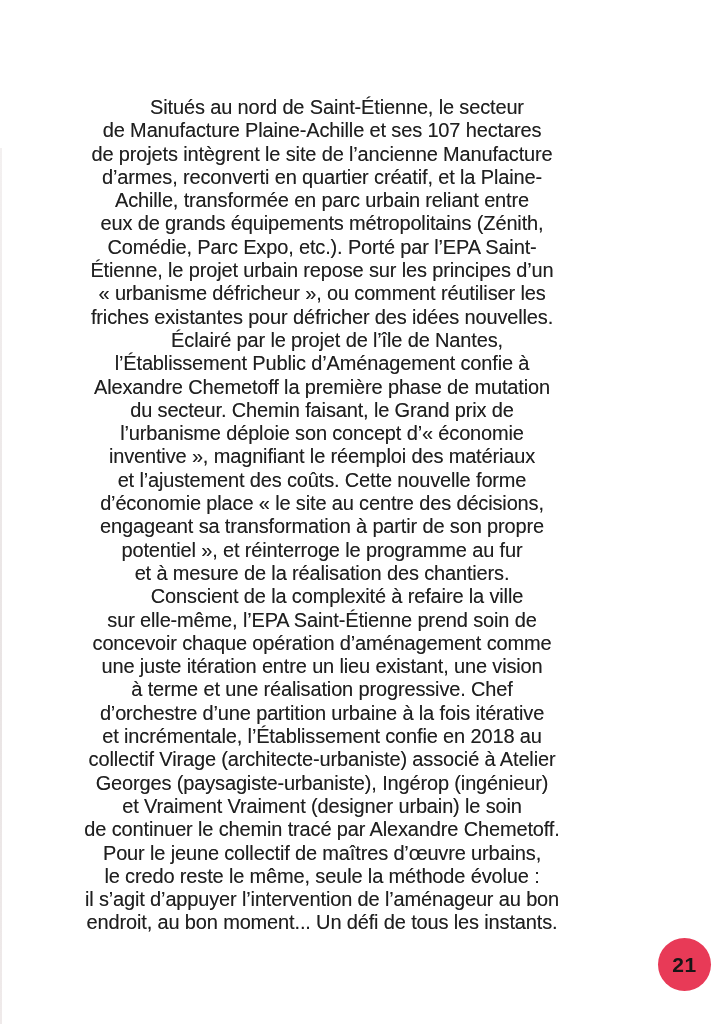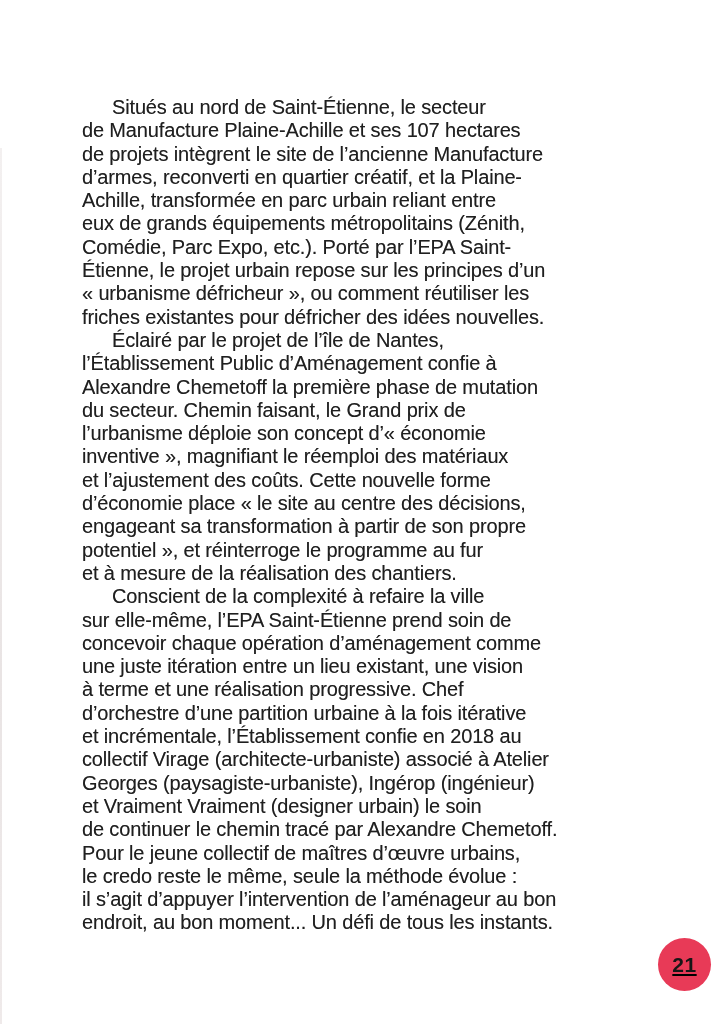--- a/index.html
+++ b/index.html
@@ -31,20 +31,21 @@
     font-size: 20px;
     line-height: 23.3px;
     color: #1f1f1f;
     text-shadow: 0 0 0.5px rgba(20,20,20,0.45);
     letter-spacing: -0.15px;
   }
   .para {
     margin: 0;
     text-indent: 30px;
     white-space: pre-line;
+    text-align: center;
   }
   .page-badge {
     position: absolute;
     left: 658px;
     top: 938px;
     width: 53px;
     height: 53px;
     border-radius: 50%;
     display: flex;
     align-items: center;
@@ -94,15 +95,15 @@
 collectif Virage (architecte-urbaniste) associé à Atelier
 Georges (paysagiste-urbaniste), Ingérop (ingénieur)
 et Vraiment Vraiment (designer urbain) le soin
 de continuer le chemin tracé par Alexandre Chemetoff.
 Pour le jeune collectif de maîtres d’œuvre urbains,
 le credo reste le même, seule la méthode évolue :
 il s’agit d’appuyer l’intervention de l’aménageur au bon
 endroit, au bon moment... Un défi de tous les instants.</p>
 </div>
 
-<div class="page-badge" style="background: rgb(232, 58, 87); text-decoration: underline;">
+<div class="page-badge" style="background: rgb(232, 58, 87);">
   <span class="page-num">21</span>
 </div>
 
 </body></html>

